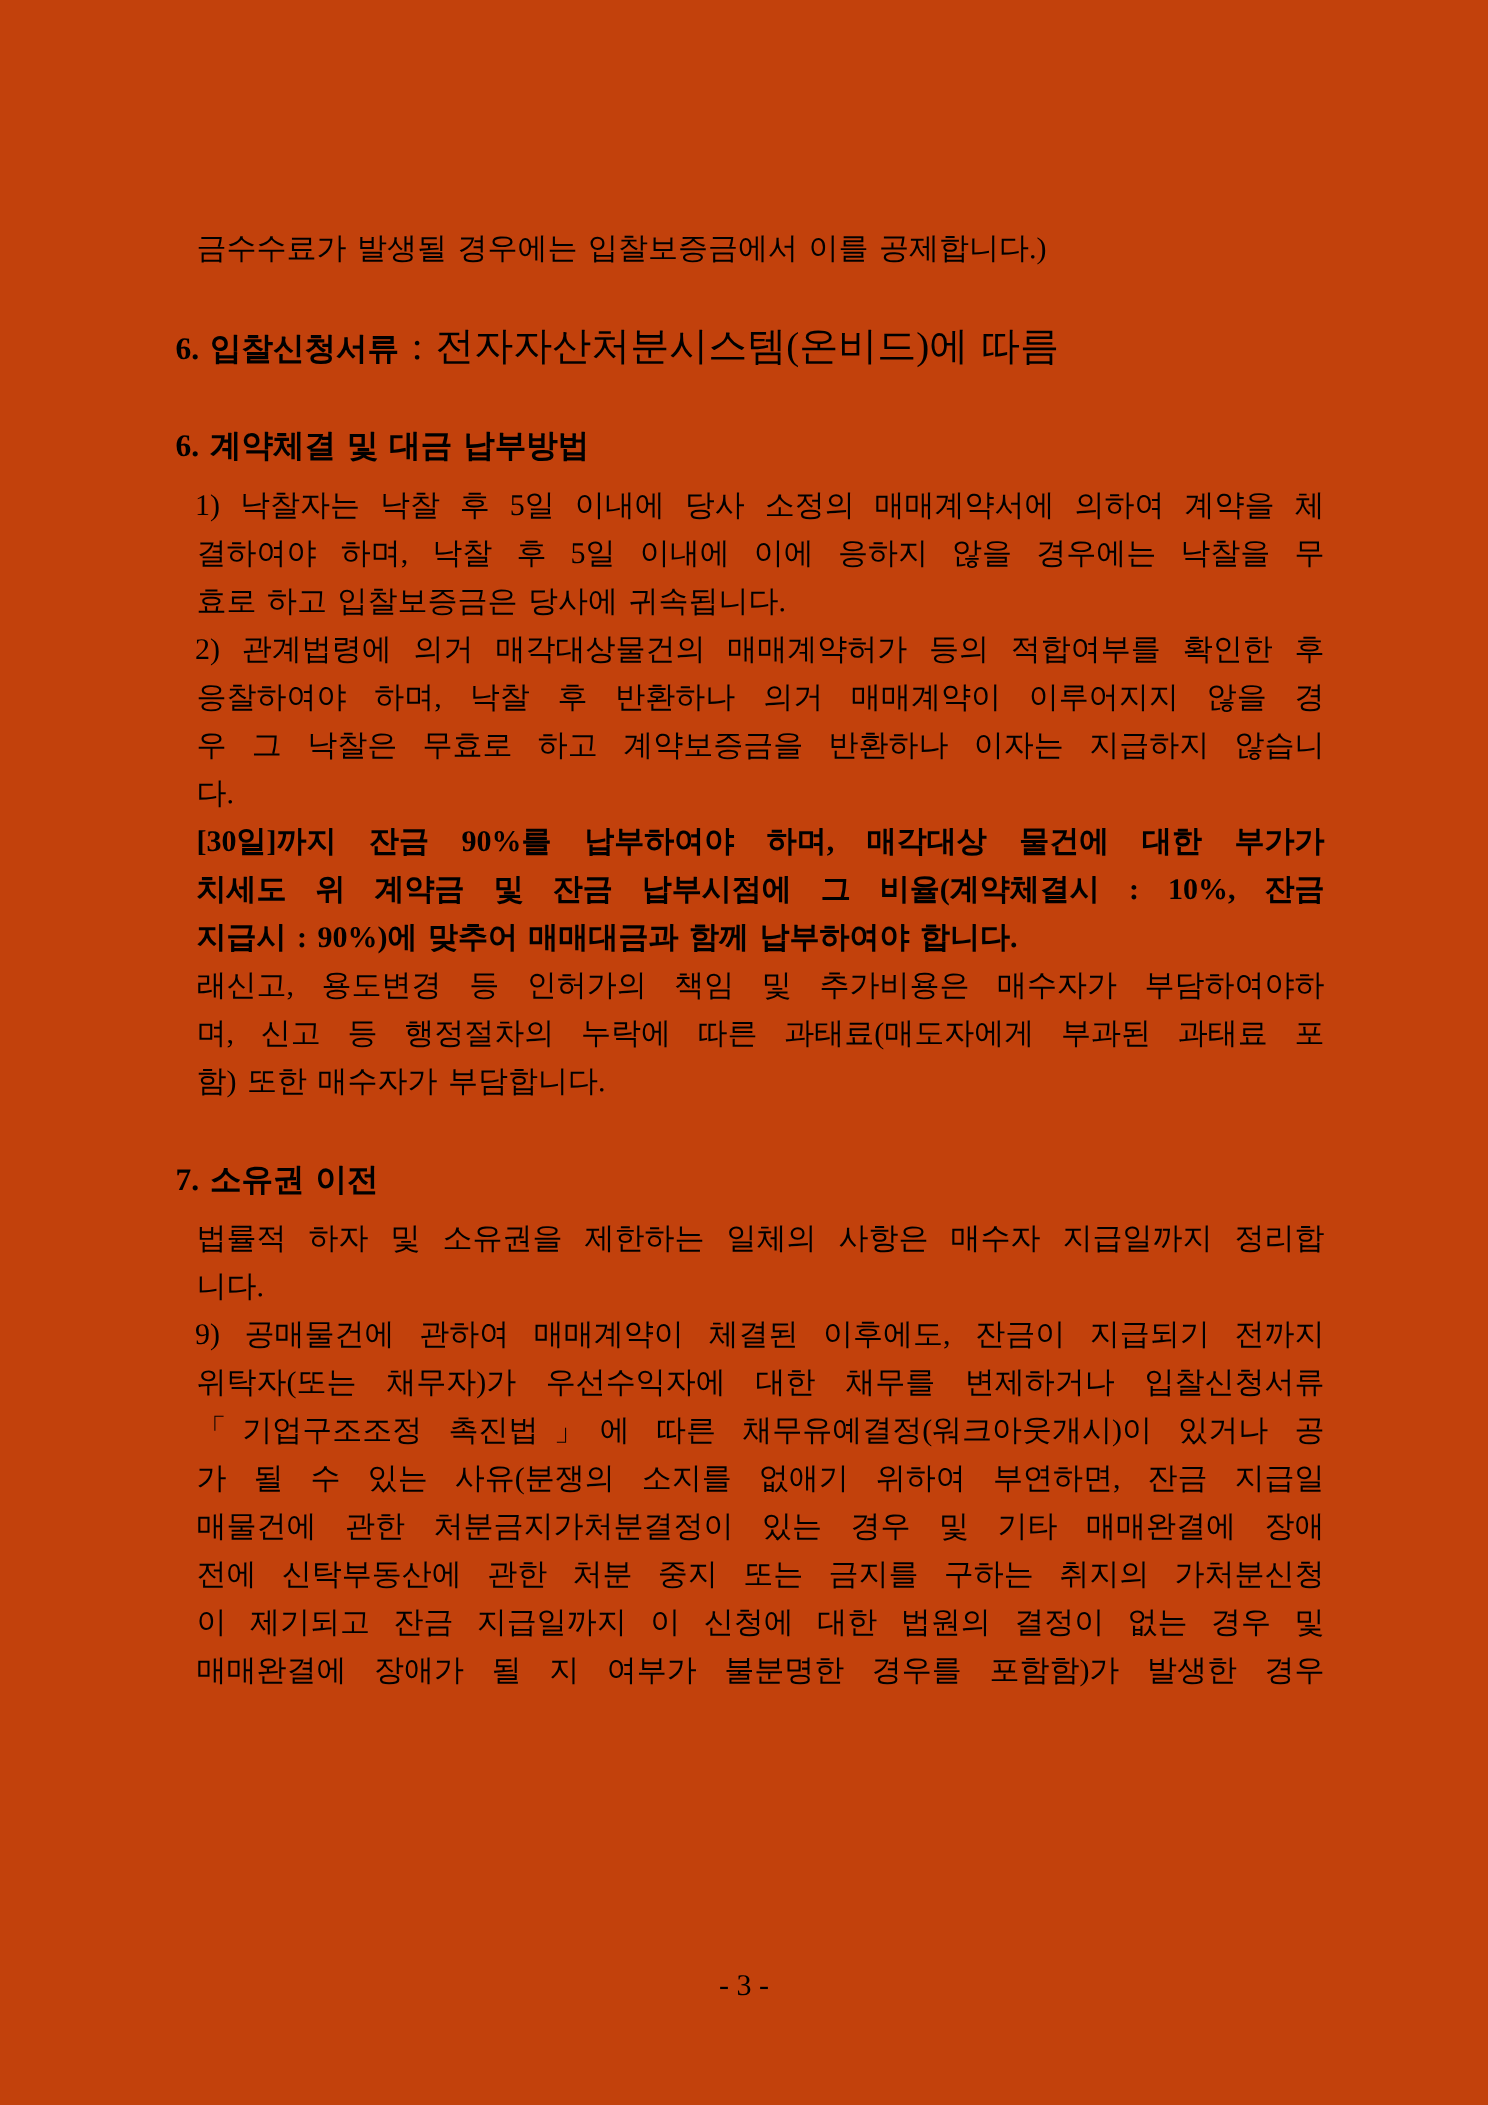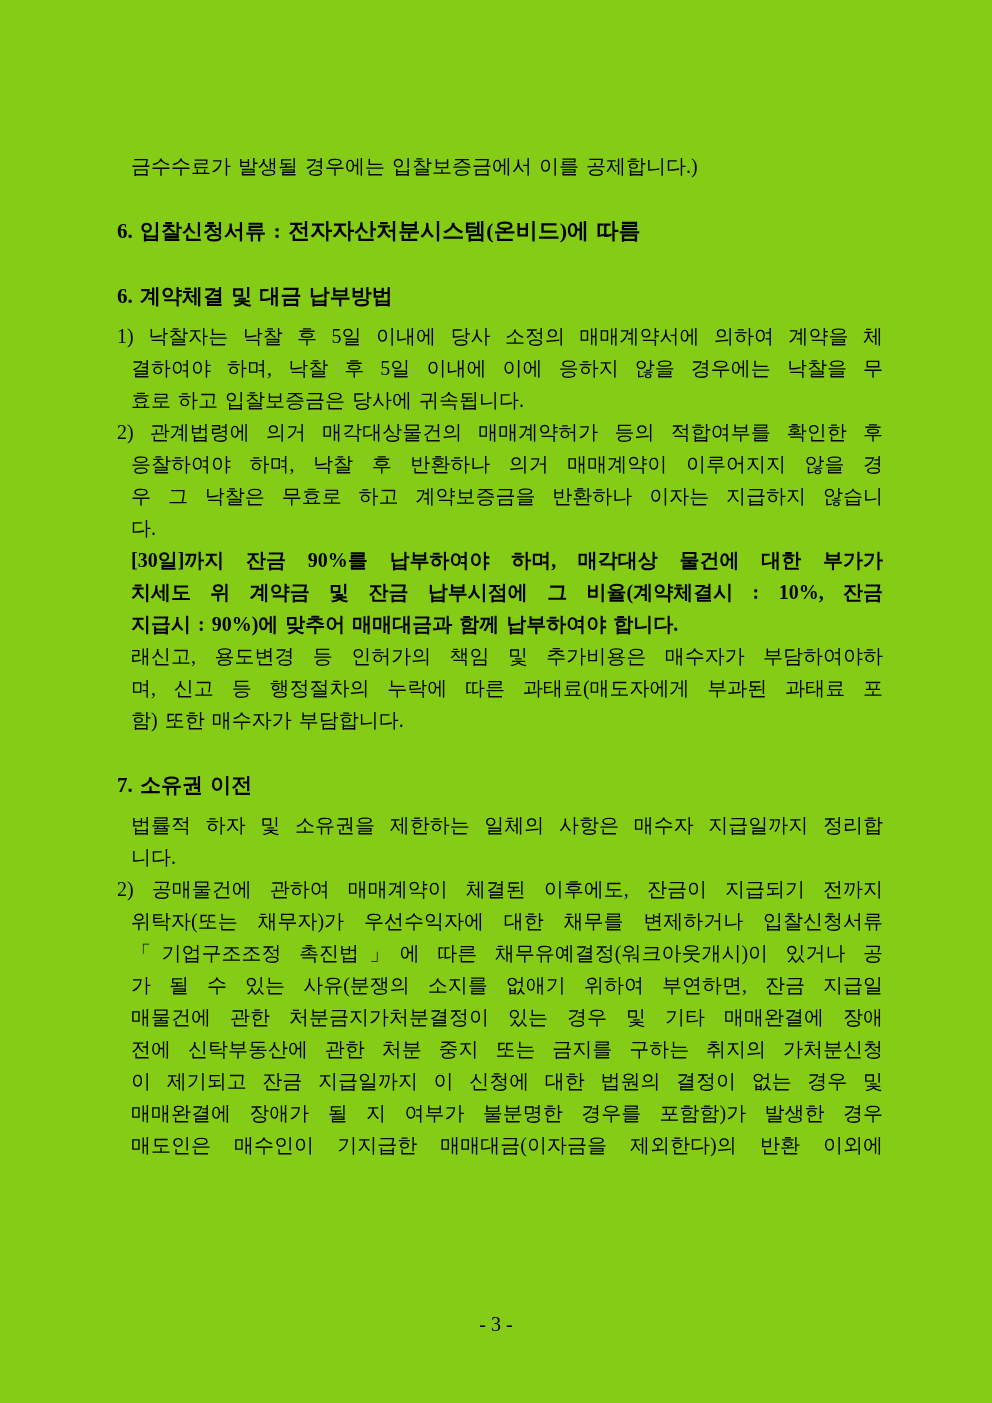--- a/index.html
+++ b/index.html
@@ -26,31 +26,31 @@
     word-spacing: 2px;
   }
   .block.heading,
   .block.heading_inline {
     font-weight: bold;
     font-size: 21px;
     margin-top: 33px;
     margin-bottom: 8px;
   }
   .block.heading_inline .rest {
-    font-weight: bold;
-    font-size: 22px;
+    font-weight: normal;
+    font-size: 26px;
   }
   .block.item.bold {
     font-weight: bold;
   }
   .line {
     white-space: normal;
   }
   .line.first {
-    margin-left: 0;
+    margin-left: 13px;
   }
   .line.cont {
     margin-left: 14px;
   }
   .line.just {
     text-align: justify;
     text-align-last: justify;
   }
   .footer {
     position: absolute;
@@ -59,21 +59,21 @@
     width: 100%;
     text-align: center;
     font-size: 20px;
     line-height: 32px;
     color: #000000;
   }
 </style>
 </head>
 <body>
 
-<div class="page" style="background: #84cc16; color: rgb(0, 0, 0);">
+<div class="page" style="background: #c2410c; color: rgb(0, 0, 0);">
   <div class="content" id="content">
       <div class="block continuation">
         <div class="line cont">금수수료가 발생될 경우에는 입찰보증금에서 이를 공제합니다.)</div>
       </div>
       <div class="block heading_inline">
         <div class="line"><span class="boldpart">6. 입찰신청서류</span><span class="rest"> : 전자자산처분시스템(온비드)에 따름</span></div>
       </div>
       <div class="block heading">
         <div class="line"><span>6. 계약체결 및 대금 납부방법</span></div>
       </div>
@@ -99,25 +99,24 @@
         <div class="line cont">함) 또한 매수자가 부담합니다.</div>
       </div>
       <div class="block heading">
         <div class="line"><span>7. 소유권 이전</span></div>
       </div>
       <div class="block item">
         <div class="line just cont">법률적 하자 및 소유권을 제한하는 일체의 사항은 매수자 지급일까지 정리합</div>
         <div class="line cont">니다.</div>
       </div>
       <div class="block item">
-        <div class="line just first">2) 공매물건에 관하여 매매계약이 체결된 이후에도, 잔금이 지급되기 전까지</div>
+        <div class="line just first">9) 공매물건에 관하여 매매계약이 체결된 이후에도, 잔금이 지급되기 전까지</div>
         <div class="line just cont">위탁자(또는 채무자)가 우선수익자에 대한 채무를 변제하거나 입찰신청서류</div>
         <div class="line just cont">「기업구조조정 촉진법」에 따른 채무유예결정(워크아웃개시)이 있거나 공</div>
         <div class="line just cont">가 될 수 있는 사유(분쟁의 소지를 없애기 위하여 부연하면, 잔금 지급일</div>
         <div class="line just cont">매물건에 관한 처분금지가처분결정이 있는 경우 및 기타 매매완결에 장애</div>
         <div class="line just cont">전에 신탁부동산에 관한 처분 중지 또는 금지를 구하는 취지의 가처분신청</div>
         <div class="line just cont">이 제기되고 잔금 지급일까지 이 신청에 대한 법원의 결정이 없는 경우 및</div>
         <div class="line just cont">매매완결에 장애가 될 지 여부가 불분명한 경우를 포함함)가 발생한 경우</div>
-        <div class="line just cont">매도인은 매수인이 기지급한 매매대금(이자금을 제외한다)의 반환 이외에</div>
       </div>
     </div>
   <div class="footer">- 3 -</div>
 </div>
 
 </body></html>

